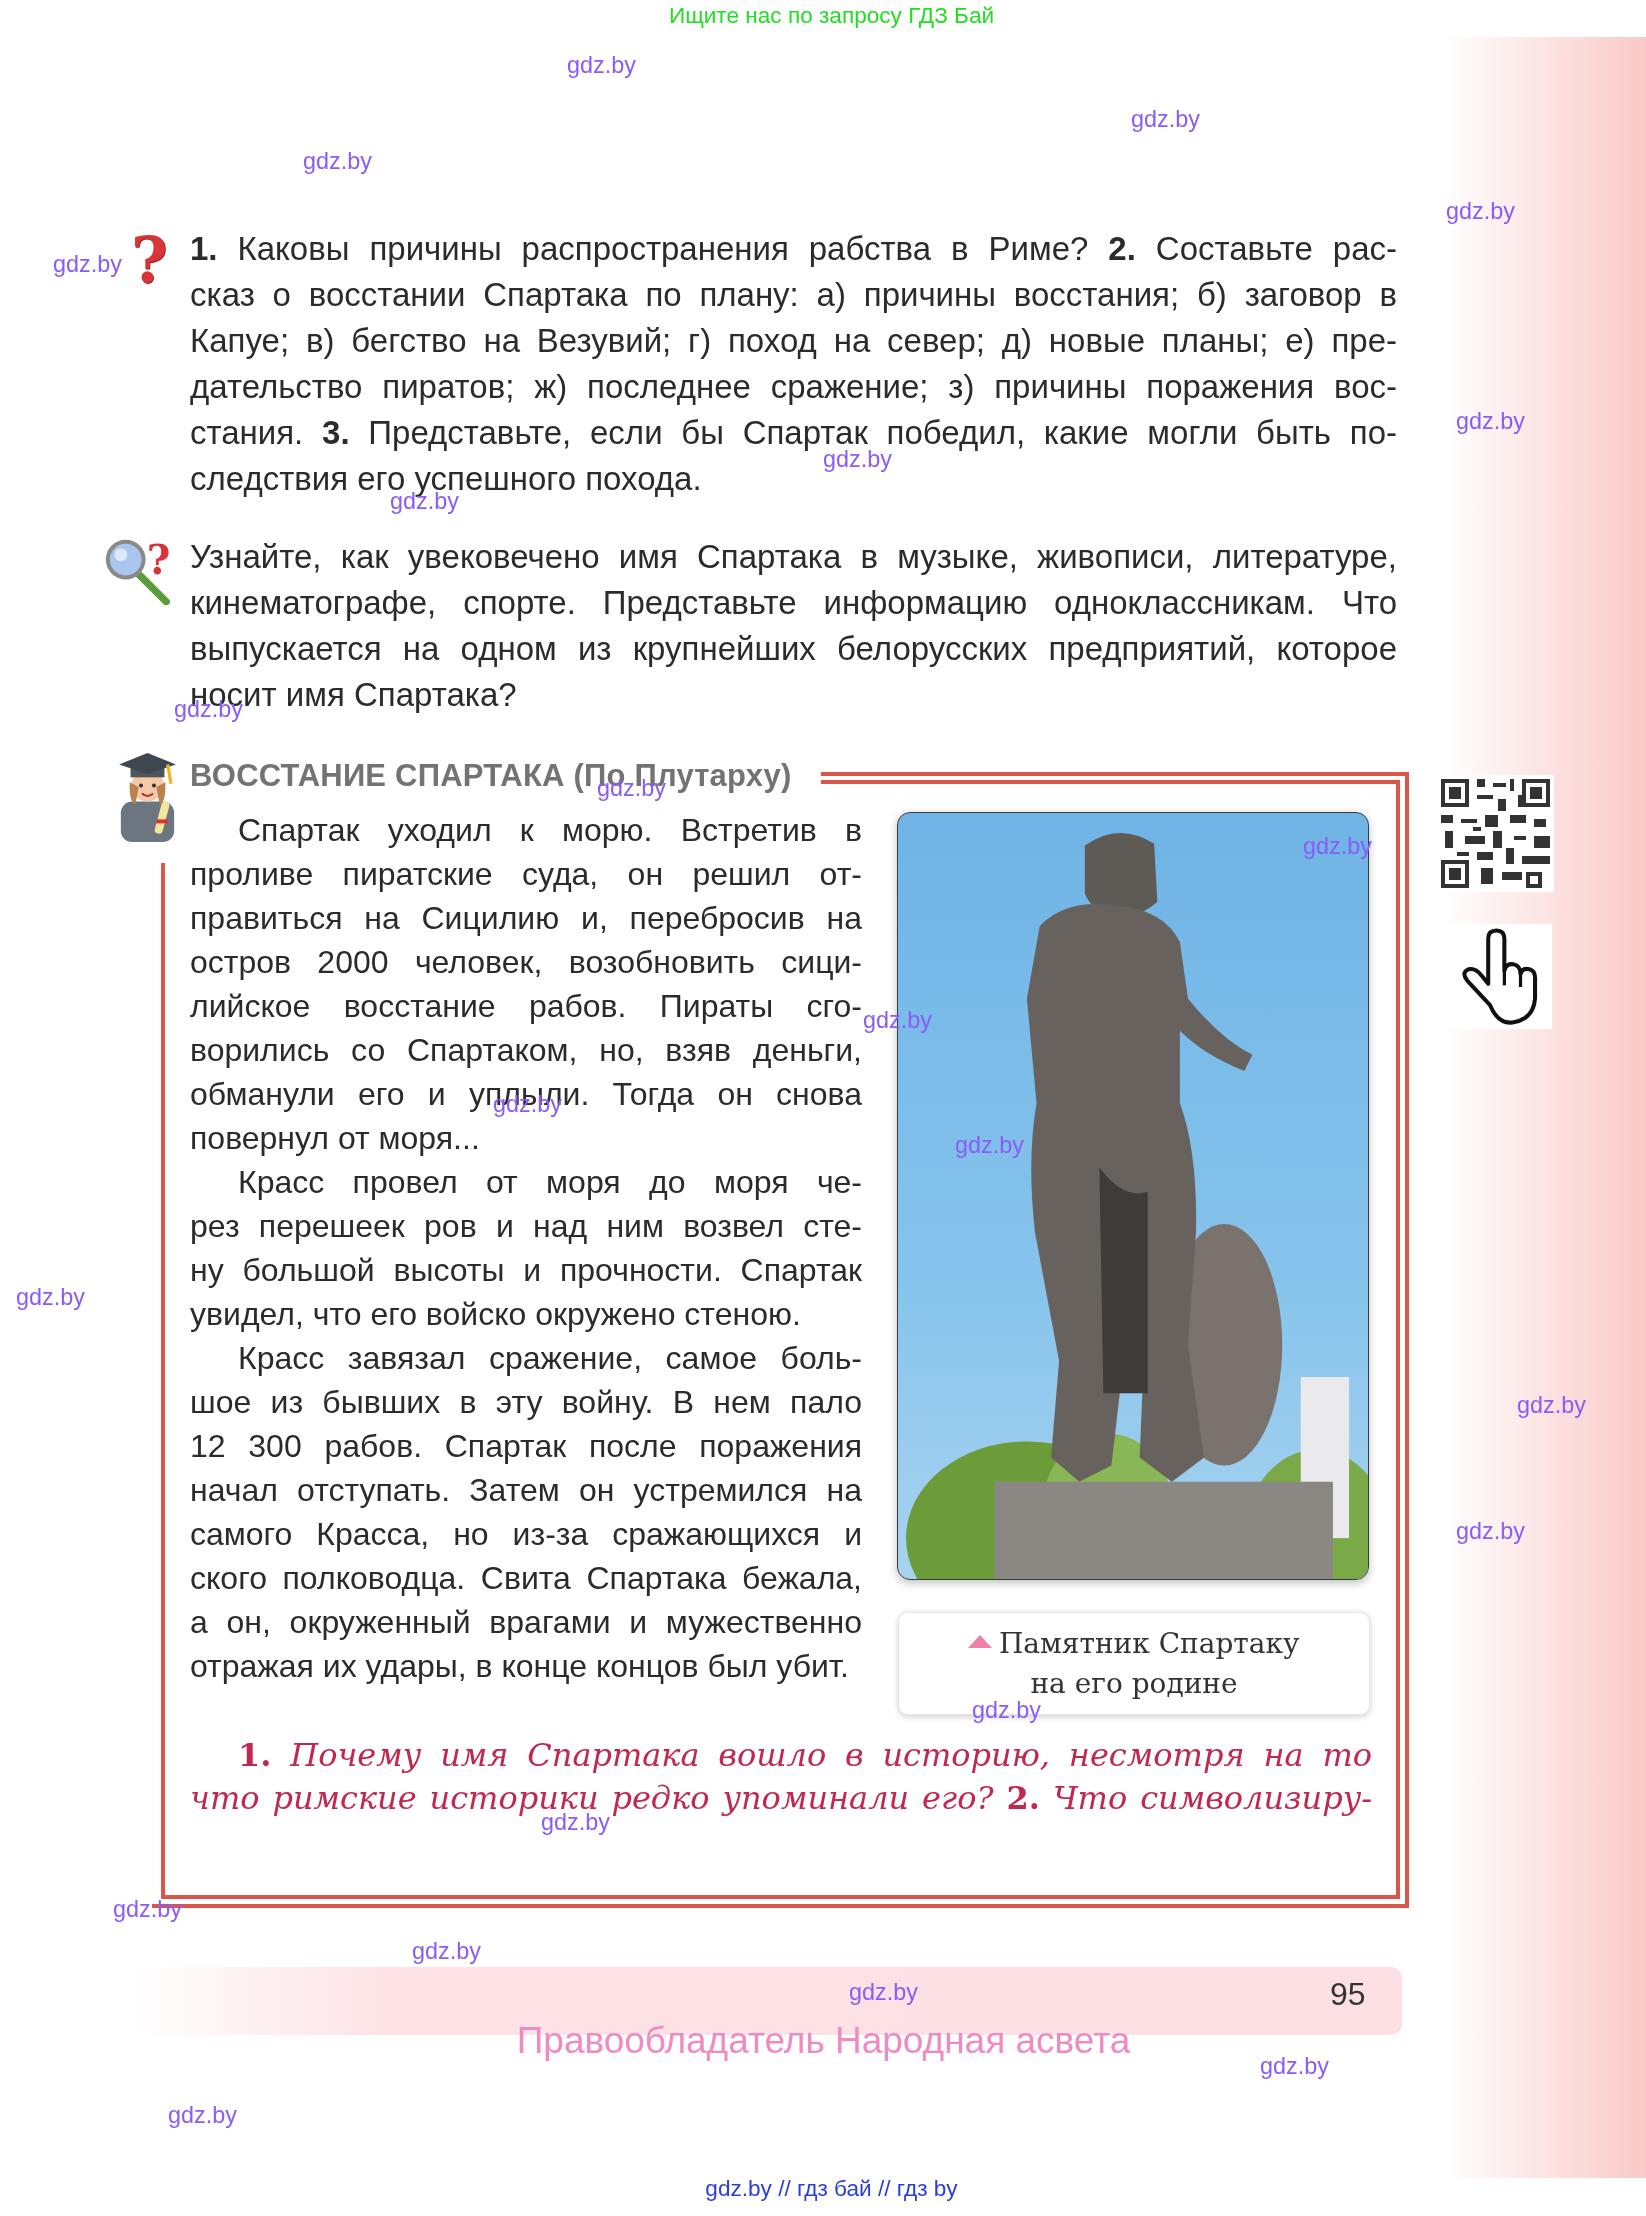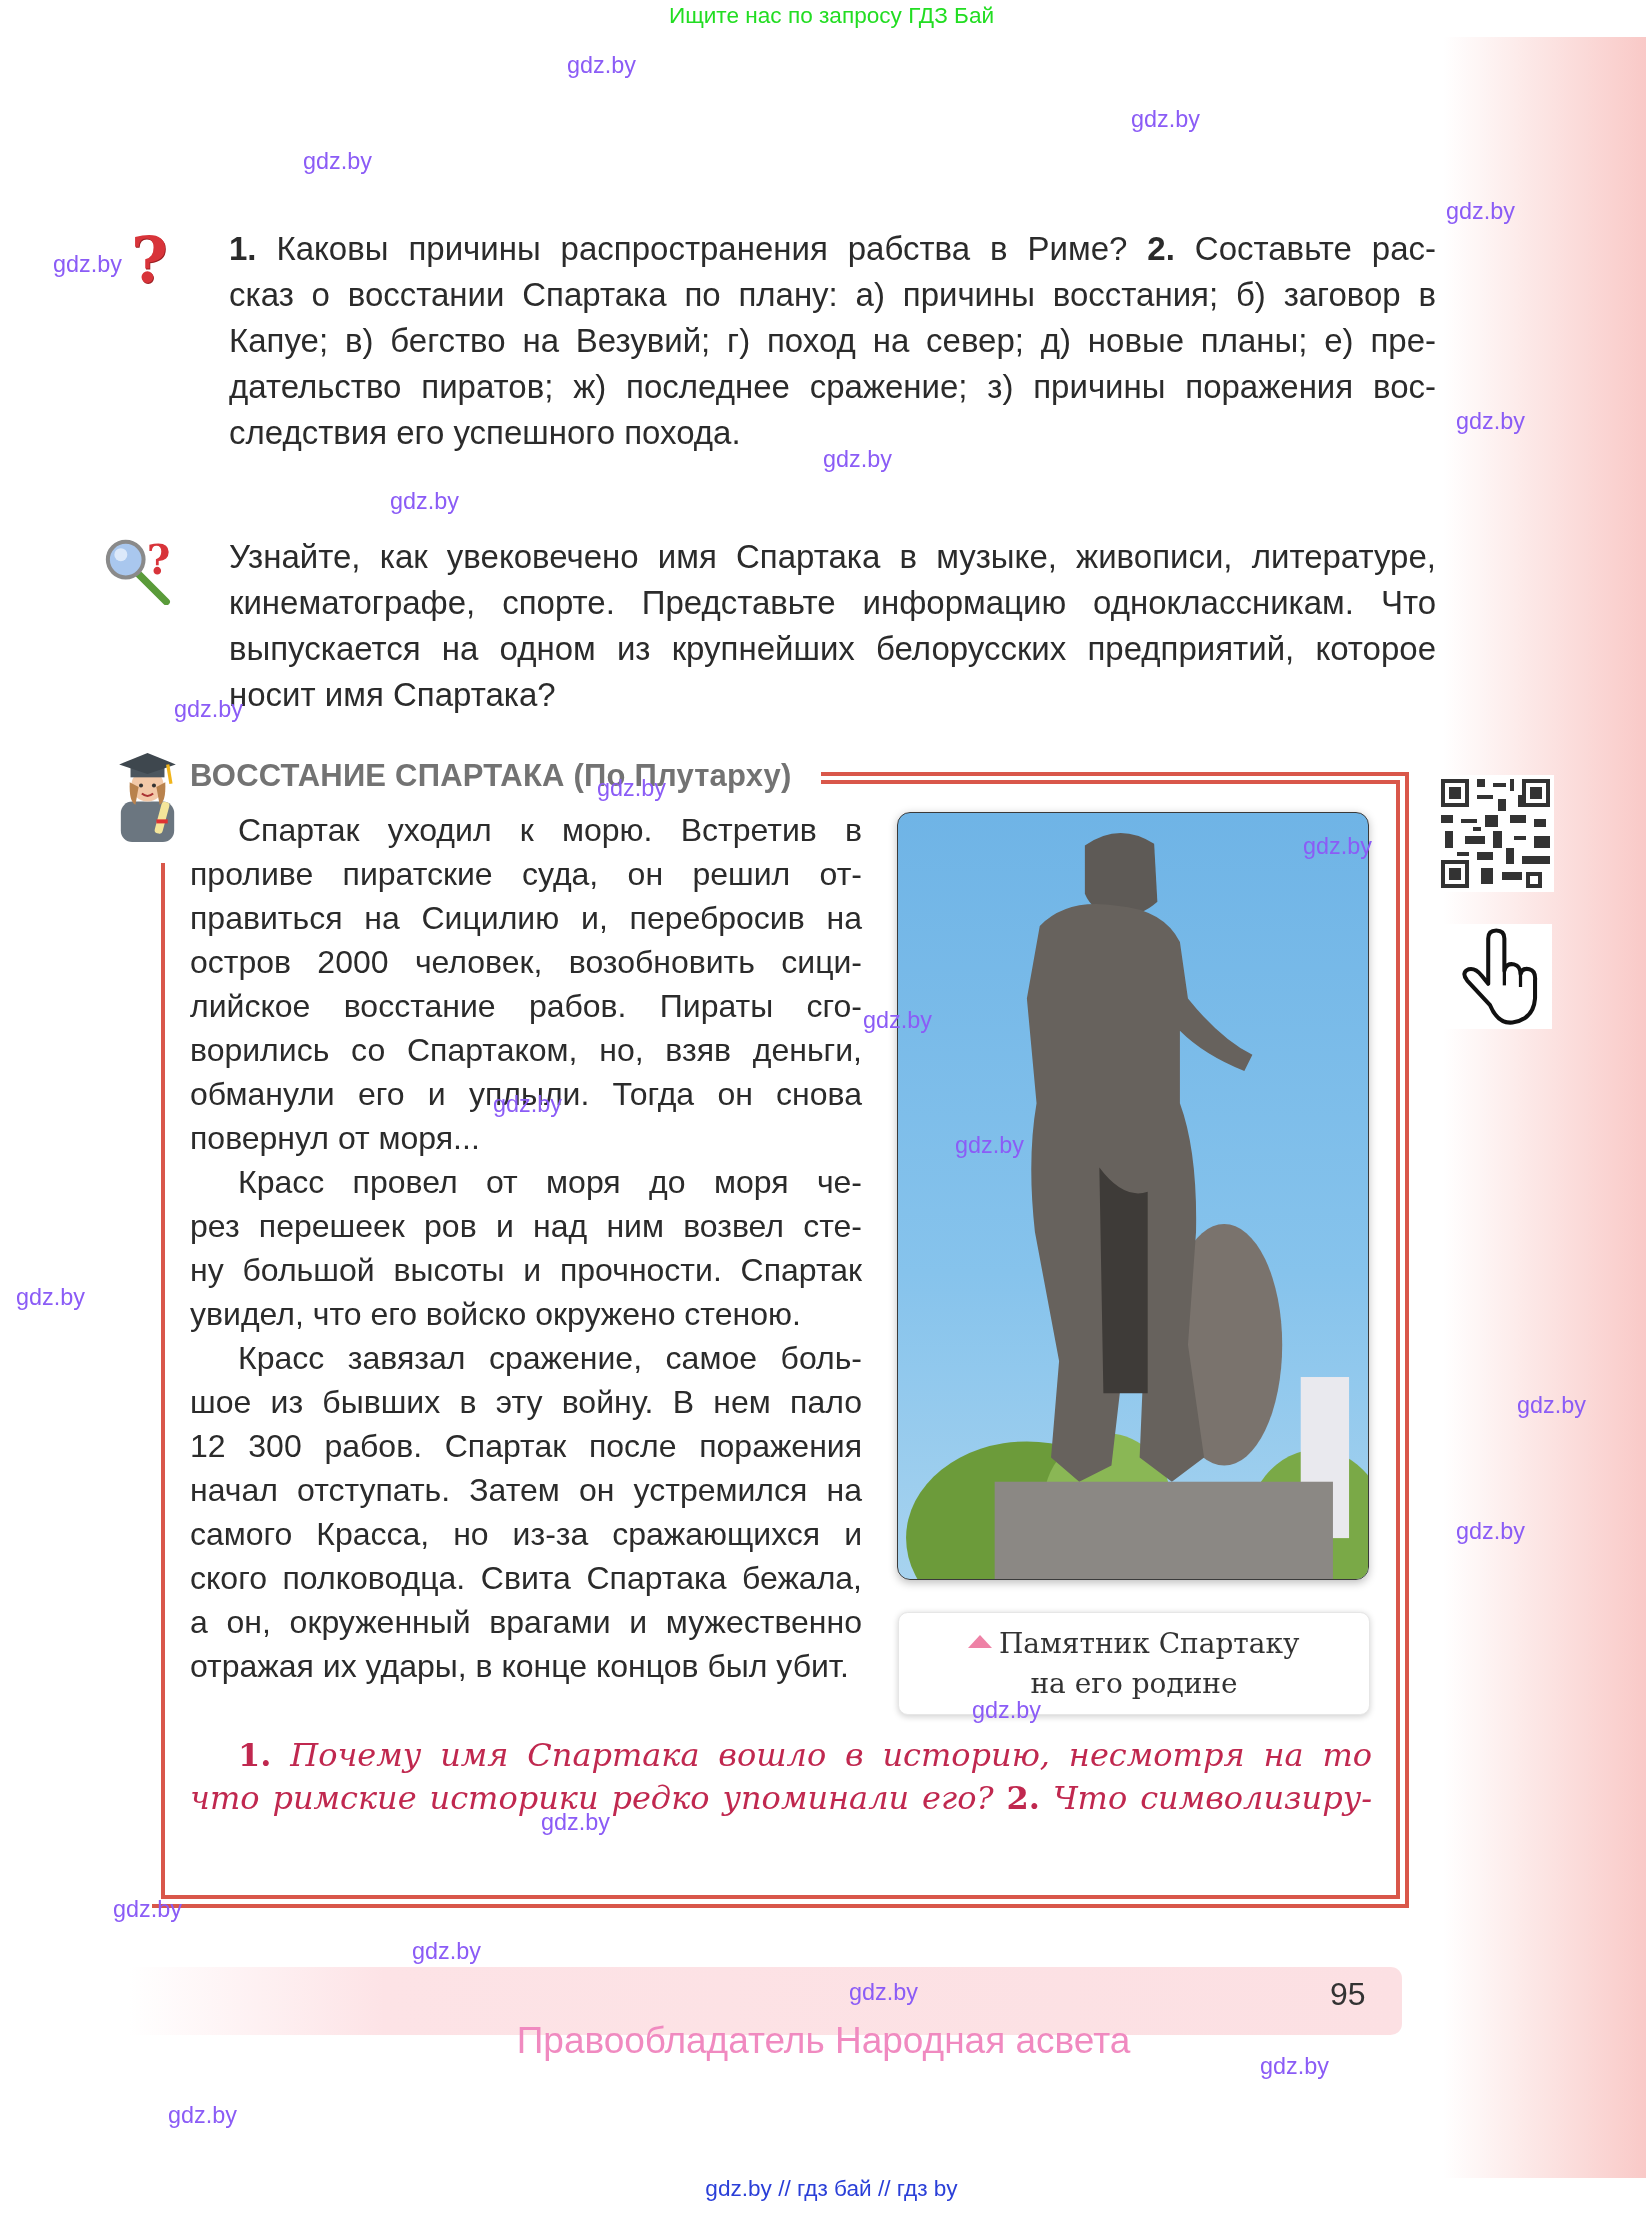--- a/index.html
+++ b/index.html
@@ -3,21 +3,21 @@
 <meta charset="utf-8">
 <style>
   html,body{margin:0;padding:0;}
   body{width:1647px;height:2216px;position:relative;background:#ffffff;overflow:hidden;
        font-family:"Liberation Sans","DejaVu Sans",sans-serif;color:#2b2b2b;}
   .abs{position:absolute;}
   .side-strip{left:1443px;top:37px;width:204px;height:2141px;
      background:linear-gradient(to right,#ffffff 0%,#fdeceb 35%,#f9c9c7 100%);}
   .top-banner{left:8px;top:3.2px;width:1647px;text-align:center;font-size:22.6px;color:#22dd22;}
   .wm{font-size:23.4px;color:#8b5cf6;white-space:nowrap;}
-  .para{font-size:33px;line-height:46px;color:#2b2b2b;text-align:justify;text-align-last:justify;margin-left:39px;}
+  .para{font-size:33px;line-height:46px;color:#2b2b2b;text-align:justify;text-align-last:justify;}
   .para .line{display:block;height:46px;white-space:nowrap;}
   .para .line.last{text-align-last:left;}
   .para b{font-weight:bold;}
   .qmark{font-family:"DejaVu Serif",serif;font-weight:bold;color:#d8343a;font-size:63px;line-height:1;
          text-shadow:0.8px 0.8px 0 #9b1e22;}
   .frame-outer{left:152px;top:772px;width:1257px;height:1136px;border:4.8px solid #d9574a;box-sizing:border-box;border-left:none;}
   .frame-inner{left:161px;top:780px;width:1239px;height:1119px;border:4.8px solid #d9574a;box-sizing:border-box;}
   .frame-mask{left:152px;top:758px;width:669px;height:47px;background:#fff;}
   .heading{left:190px;top:758px;font-size:31px;font-weight:bold;color:#737373;white-space:nowrap;letter-spacing:0.2px;}
   .story{font-size:32px;line-height:44px;color:#2b2b2b;}
@@ -50,20 +50,21 @@
 <div class="abs side-strip"></div>
 
 <div class="abs top-banner">Ищите нас по запросу ГДЗ Бай</div>
 
 <div class="abs qmark" style="left:131px;top:229px;">?</div>
 <div class="abs para" id="qblock" style="left:190px;top:226px;width:1207px;">
     <span class="line"><b>1.</b> Каковы причины распространения рабства в Риме? <b>2.</b> Составьте рас-</span>
     <span class="line">сказ о восстании Спартака по плану: а) причины восстания; б) заговор в</span>
     <span class="line">Капуе; в) бегство на Везувий; г) поход на север; д) новые планы; е) пре-</span>
     <span class="line">дательство пиратов; ж) последнее сражение; з) причины поражения вос-</span>
+    <span class="line">стания. <b>3.</b> Представьте, если бы Спартак победил, какие могли быть по-</span>
     <span class="line last">следствия его успешного похода.</span>
   </div>
 
 <div class="abs" style="left:103px;top:532px;width:73px;height:73px;">
   <svg width="73" height="73" viewBox="0 0 90 90">
     <line x1="38" y1="46" x2="78" y2="86" stroke="#5a9b3a" stroke-width="9" stroke-linecap="round"></line>
     <circle cx="28" cy="34" r="22" fill="#a9c7ee" stroke="#8a8a8a" stroke-width="5"></circle>
     <circle cx="22" cy="28" r="8" fill="#e8f1fc" opacity="0.8"></circle>
     <text x="54" y="52" font-family="DejaVu Serif, serif" font-weight="bold" font-size="50" fill="#d8343a">?</text>
   </svg>

